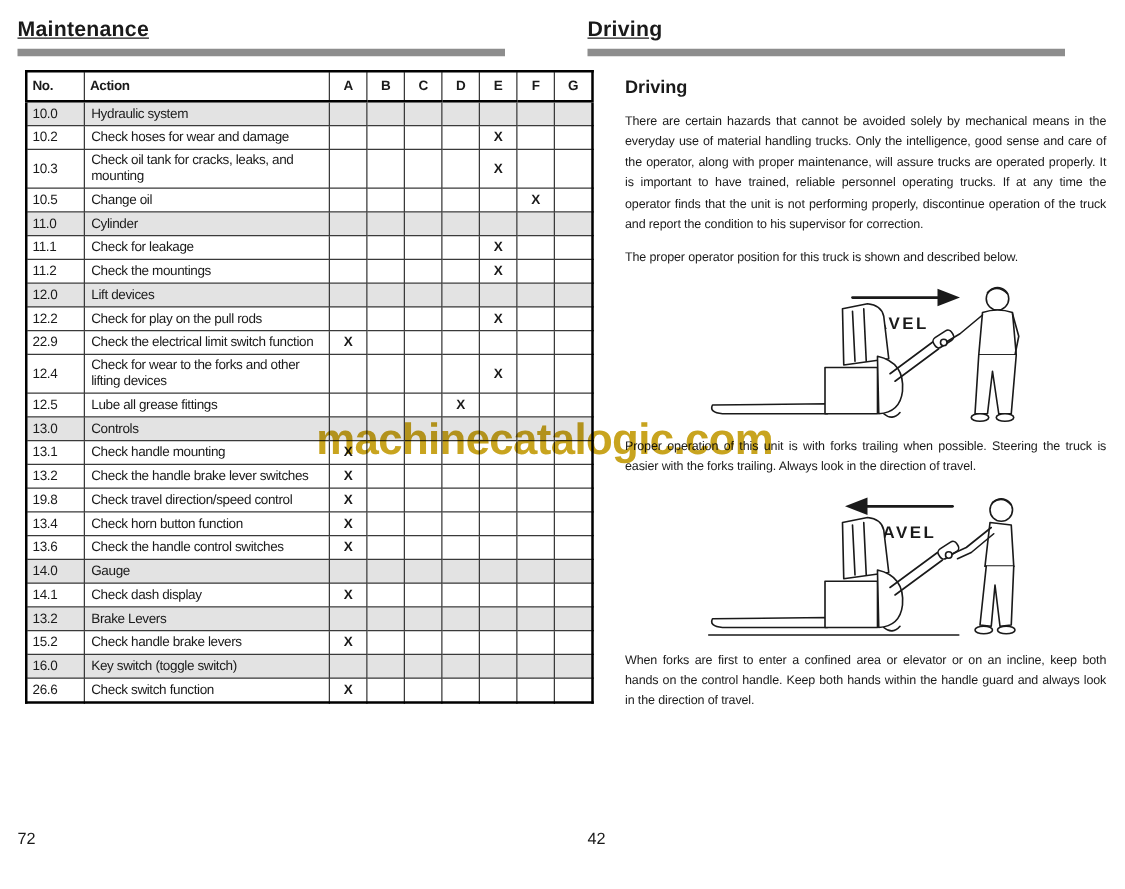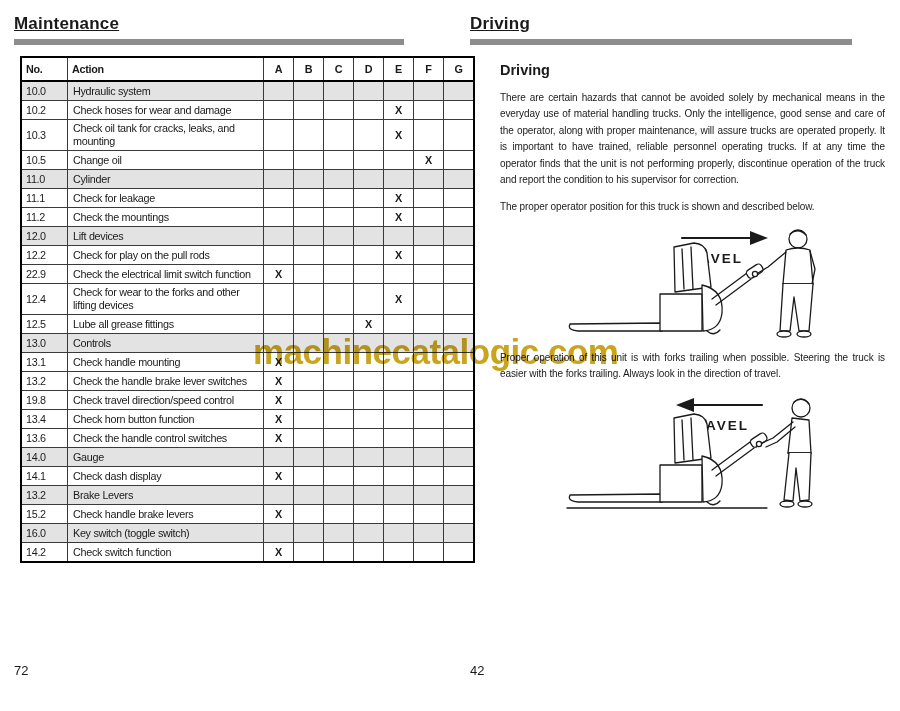--- a/index.html
+++ b/index.html
@@ -324,21 +324,21 @@
           <td class="action">Key switch (toggle switch)</td>
           <td class="m"></td>
           <td class="m"></td>
           <td class="m"></td>
           <td class="m"></td>
           <td class="m"></td>
           <td class="m"></td>
           <td class="m"></td>
         </tr>
         <tr>
-          <td class="no">14.2</td>
+          <td class="no">26.6</td>
           <td class="action">Check switch function</td>
           <td class="m">X</td>
           <td class="m"></td>
           <td class="m"></td>
           <td class="m"></td>
           <td class="m"></td>
           <td class="m"></td>
           <td class="m"></td>
         </tr>
       </tbody>
@@ -417,16 +417,17 @@
         <circle cx="197" cy="50" r="2.6" fill="#fff"></circle>
         <path d="M233,33 L215,48 L204,53"></path>
         <line x1="226" y1="59" x2="249" y2="59"></line>
         <path d="M227,59 L222,106 L231,107 L234,74 L238,107 L247,106 L249,59" fill="#fff"></path>
         <ellipse cx="225" cy="110" rx="7" ry="3" fill="#fff"></ellipse>
         <ellipse cx="243" cy="110" rx="7" ry="3" fill="#fff"></ellipse>
       </g>
     </svg>
   </figure>
 
+  <p class="para">When forks are first to enter a confined area or elevator or on an incline, keep both hands on the control handle. Keep both hands within the handle guard and always look in the direction of travel.</p>
 </div>
 <div class="pagenum right">42</div>
 
 <div class="watermark" style="color: rgb(200, 164, 31);">machinecatalogic.com</div>
 
 </body></html>

